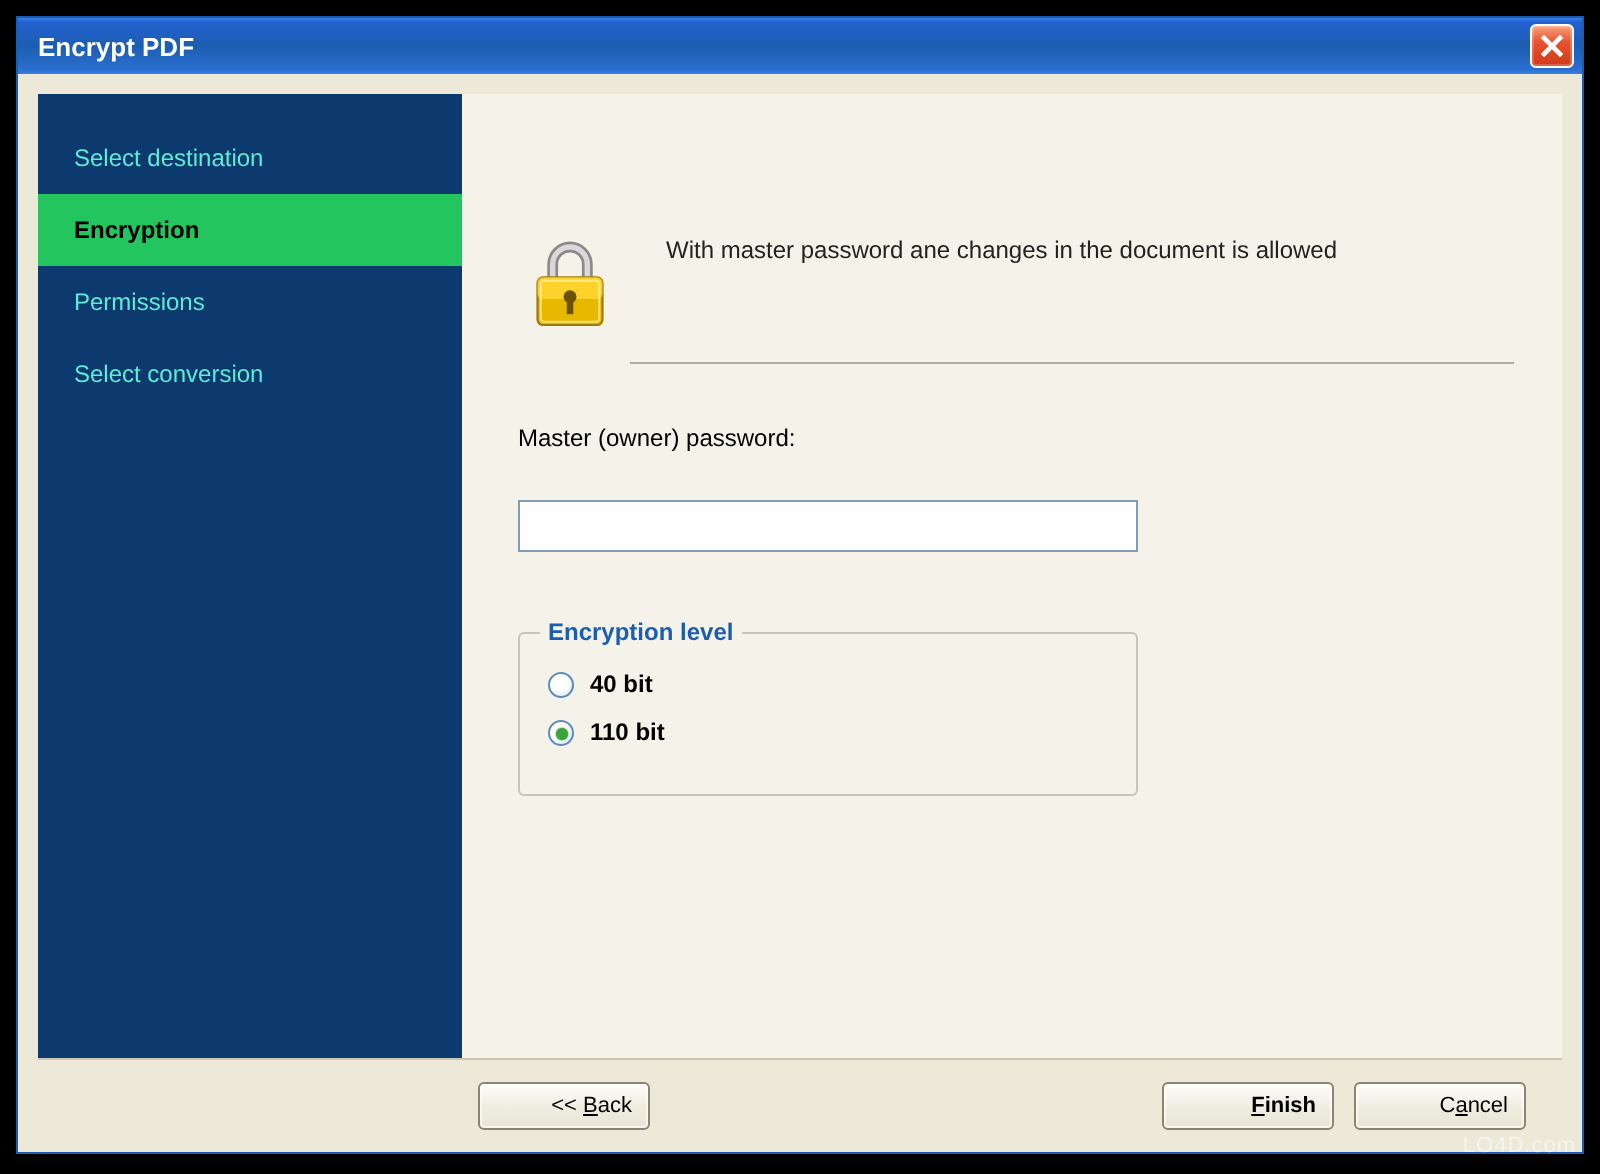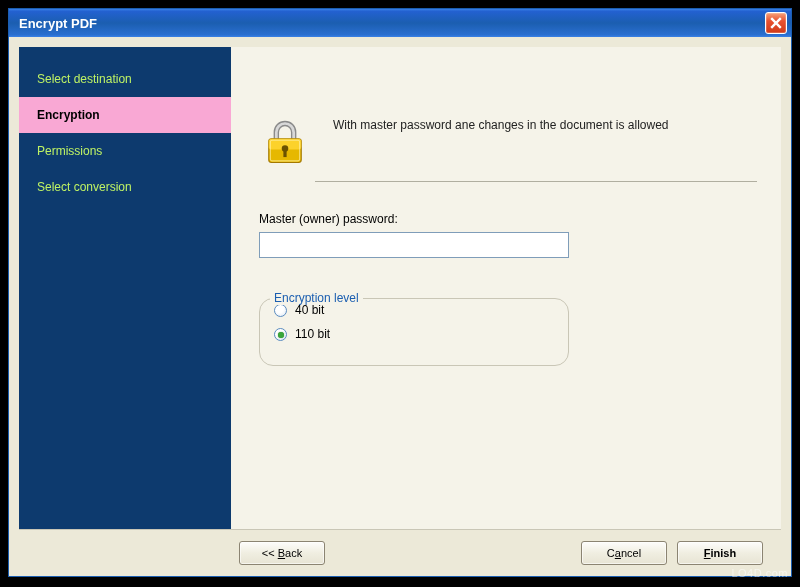--- a/index.html
+++ b/index.html
@@ -49,27 +49,27 @@
     display: flex;
     padding: 10px 10px 0 10px;
     gap: 0;
   }
   .sidebar {
     width: 212px;
     background: #0d3a6e;
     padding-top: 14px;
   }
   .sidebar-item {
-    color: #bef264;
+    color: #5eead4;
     padding: 11px 18px;
     font-size: 12px;
     cursor: pointer;
   }
   .sidebar-item.active {
-    background: #f9a8d4;
+    background: #22c55e;
     color: #000;
     font-weight: bold;
   }
   .main {
     flex: 1;
     background: #f5f3e9;
     border-left: none;
     padding: 18px 24px;
     position: relative;
   }
@@ -90,42 +90,43 @@
     line-height: 1.4;
     padding-top: 4px;
   }
   .header-underline {
     border: none;
     border-top: 1px solid #b0aea0;
     margin: 4px 0 30px 60px;
   }
   .field-label {
     font-size: 12px;
-    margin-bottom: 6px;
+    margin-bottom: 24px;
     margin-left: 4px;
   }
   .password-input {
     width: 310px;
     height: 26px;
     border: 1px solid #7f9db9;
     background: #fff;
     margin-left: 4px;
     padding: 2px 4px;
     font-family: inherit;
     font-size: 12px;
     outline: none;
   }
   .group-box {
     position: relative;
     border: 1px solid #c9c6b6;
-    border-radius: 14px;
+    border-radius: 3px;
     margin-top: 40px;
     margin-left: 4px;
     width: 310px;
-    padding: 0 14px 14px 14px;
+    padding: 14px 14px 14px 14px;
+    font-weight: bold;
   }
   .group-legend {
     position: absolute;
     top: -8px; left: 10px;
     background: #f5f3e9;
     padding: 0 4px;
     color: #1b5eb0;
     font-size: 12px;
   }
   .radio-row {
@@ -163,20 +164,21 @@
     min-width: 86px;
     height: 24px;
     background: linear-gradient(to bottom, #fdfdfb 0%, #f0eee1 50%, #e7e4d4 100%);
     border: 1px solid #8b8472;
     border-radius: 3px;
     font-family: inherit;
     font-size: 11px;
     cursor: pointer;
     padding: 0 8px;
     box-shadow: inset 0 0 0 1px rgba(255,255,255,0.6);
+    text-align: right;
   }
   .btn-label { }
   .btn-accel { text-decoration: underline; }
   .footer-rule {
     margin: 0 10px;
     border: none;
     border-top: 1px solid #c9c6b6;
   }
   .watermark {
     position: absolute;
@@ -257,23 +259,23 @@
     </div>
   </div>
 
   <hr class="footer-rule">
 
   <div class="button-bar">
     <button class="xp-button">
       <span class="btn-label">&lt;&lt; </span><span class="btn-accel">B</span><span>ack</span>
     </button>
     <span class="spacer"></span>
+    <button class="xp-button" style="font-weight:bold">
+      <span class="btn-accel">F</span><span>inish</span>
+    </button>
     <button class="xp-button">
       <span>C</span><span class="btn-accel">a</span><span>ncel</span>
     </button>
-    <button class="xp-button" style="font-weight:bold">
-      <span class="btn-accel">F</span><span>inish</span>
-    </button>
   </div>
 
 </div>
 
 <div class="watermark">LO4D.com</div>
 
 </body></html>

